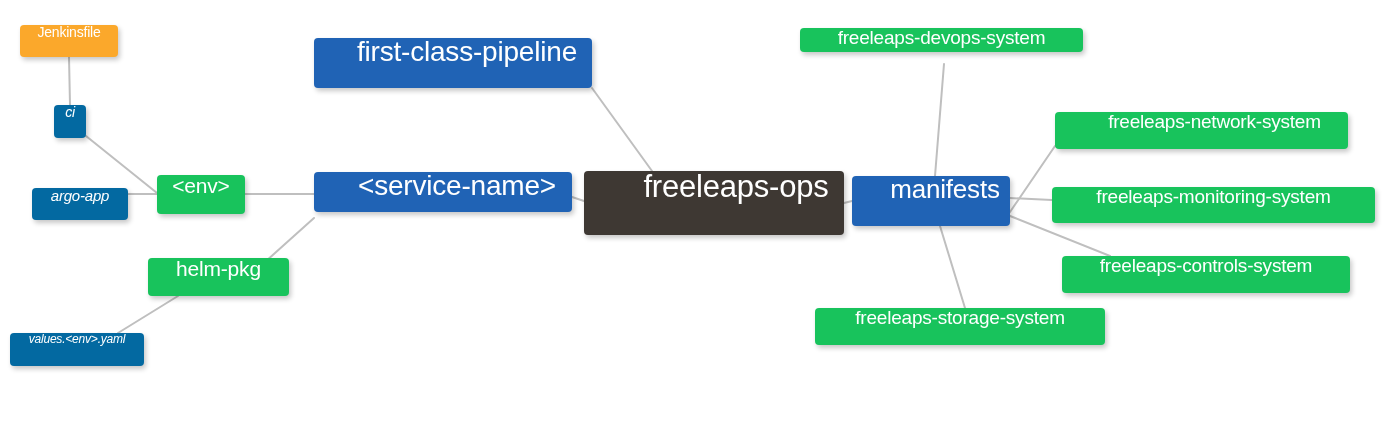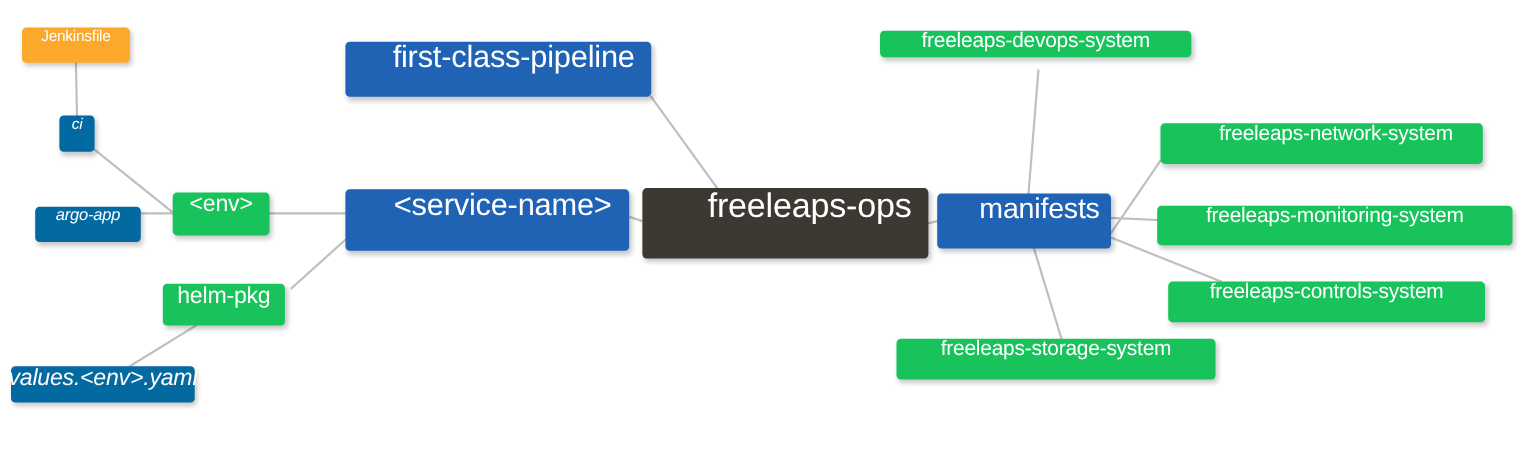--- a/index.html
+++ b/index.html
@@ -70,30 +70,30 @@
       </div>
       <div class="node n-red" style="left: 54px; top: 105px; width: 32px; height: 33px; font-size: 14px;">
         <span>ci</span>
       </div>
       <div class="node n-red" style="left: 32px; top: 178px; width: 96px; height: 32px; font-size: 15px; margin-top: 10px;">
         <span>argo-app</span>
       </div>
       <div class="node n-green" style="left: 157px; top: 175px; width: 88px; height: 39px; font-size: 21px;">
         <span>&lt;env&gt;</span>
       </div>
-      <div class="node n-green" style="left: 148px; top: 258px; width: 111px; height: 38px; font-size: 21px;">
+      <div class="node n-green" style="left: 148px; top: 258px; width: 141px; height: 38px; font-size: 21px;">
         <span>helm-pkg</span>
       </div>
-      <div class="node n-red" style="left: 10px; top: 333px; width: 167px; height: 33px; font-size: 21px;">
+      <div class="node n-red" style="left: 10px; top: 333px; width: 134px; height: 33px; font-size: 12px;">
         <span>values.&lt;env&gt;.yaml</span>
       </div>
       <div class="node n-blue" style="left: 314px; top: 38px; width: 278px; height: 50px; font-size: 28px;">
         <span>first-class-pipeline</span>
       </div>
-      <div class="node n-blue" style="left: 314px; top: 172px; width: 258px; height: 56px; font-size: 28px;">
+      <div class="node n-blue" style="left: 314px; top: 172px; width: 258px; height: 40px; font-size: 28px;">
         <span>&lt;service-name&gt;</span>
       </div>
       <div class="node n-root" style="left: 584px; top: 171px; width: 260px; height: 64px; font-size: 31px; padding-left: 44px;">
         <span>freeleaps-ops</span>
       </div>
       <div class="node n-blue" style="left: 852px; top: 176px; width: 158px; height: 50px; font-size: 26px;">
         <span>manifests</span>
       </div>
       <div class="node n-green" style="left: 800px; top: 28px; width: 283px; height: 24px; font-size: 19px;">
         <span>freeleaps-devops-system</span>

